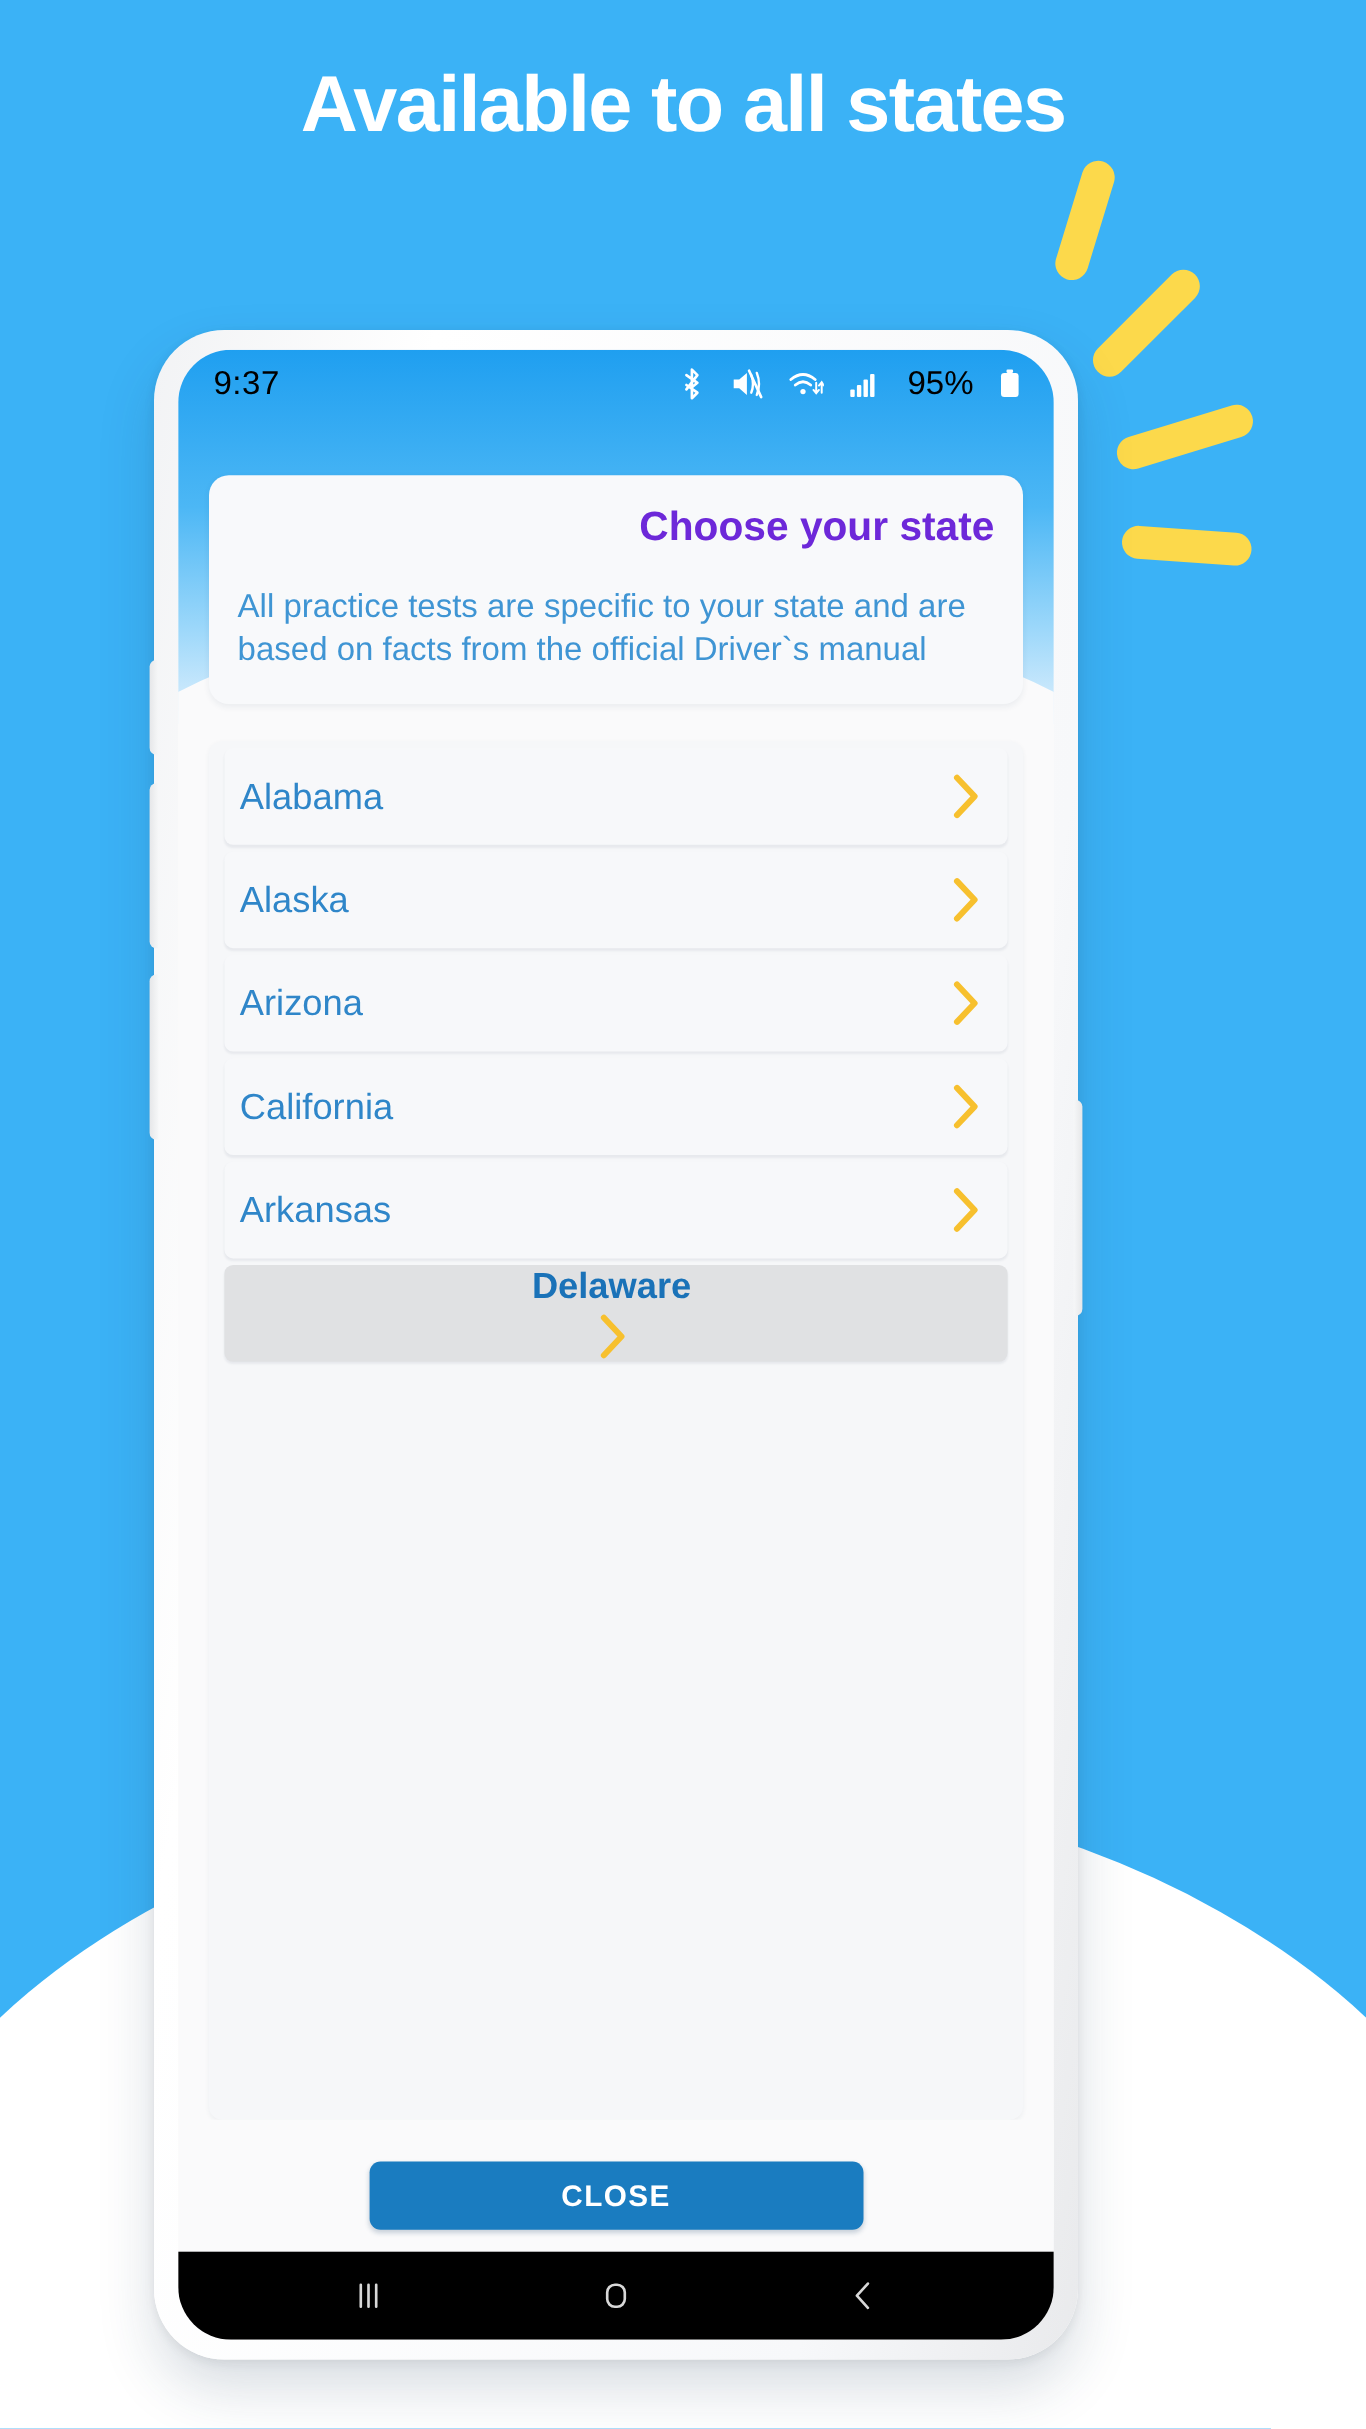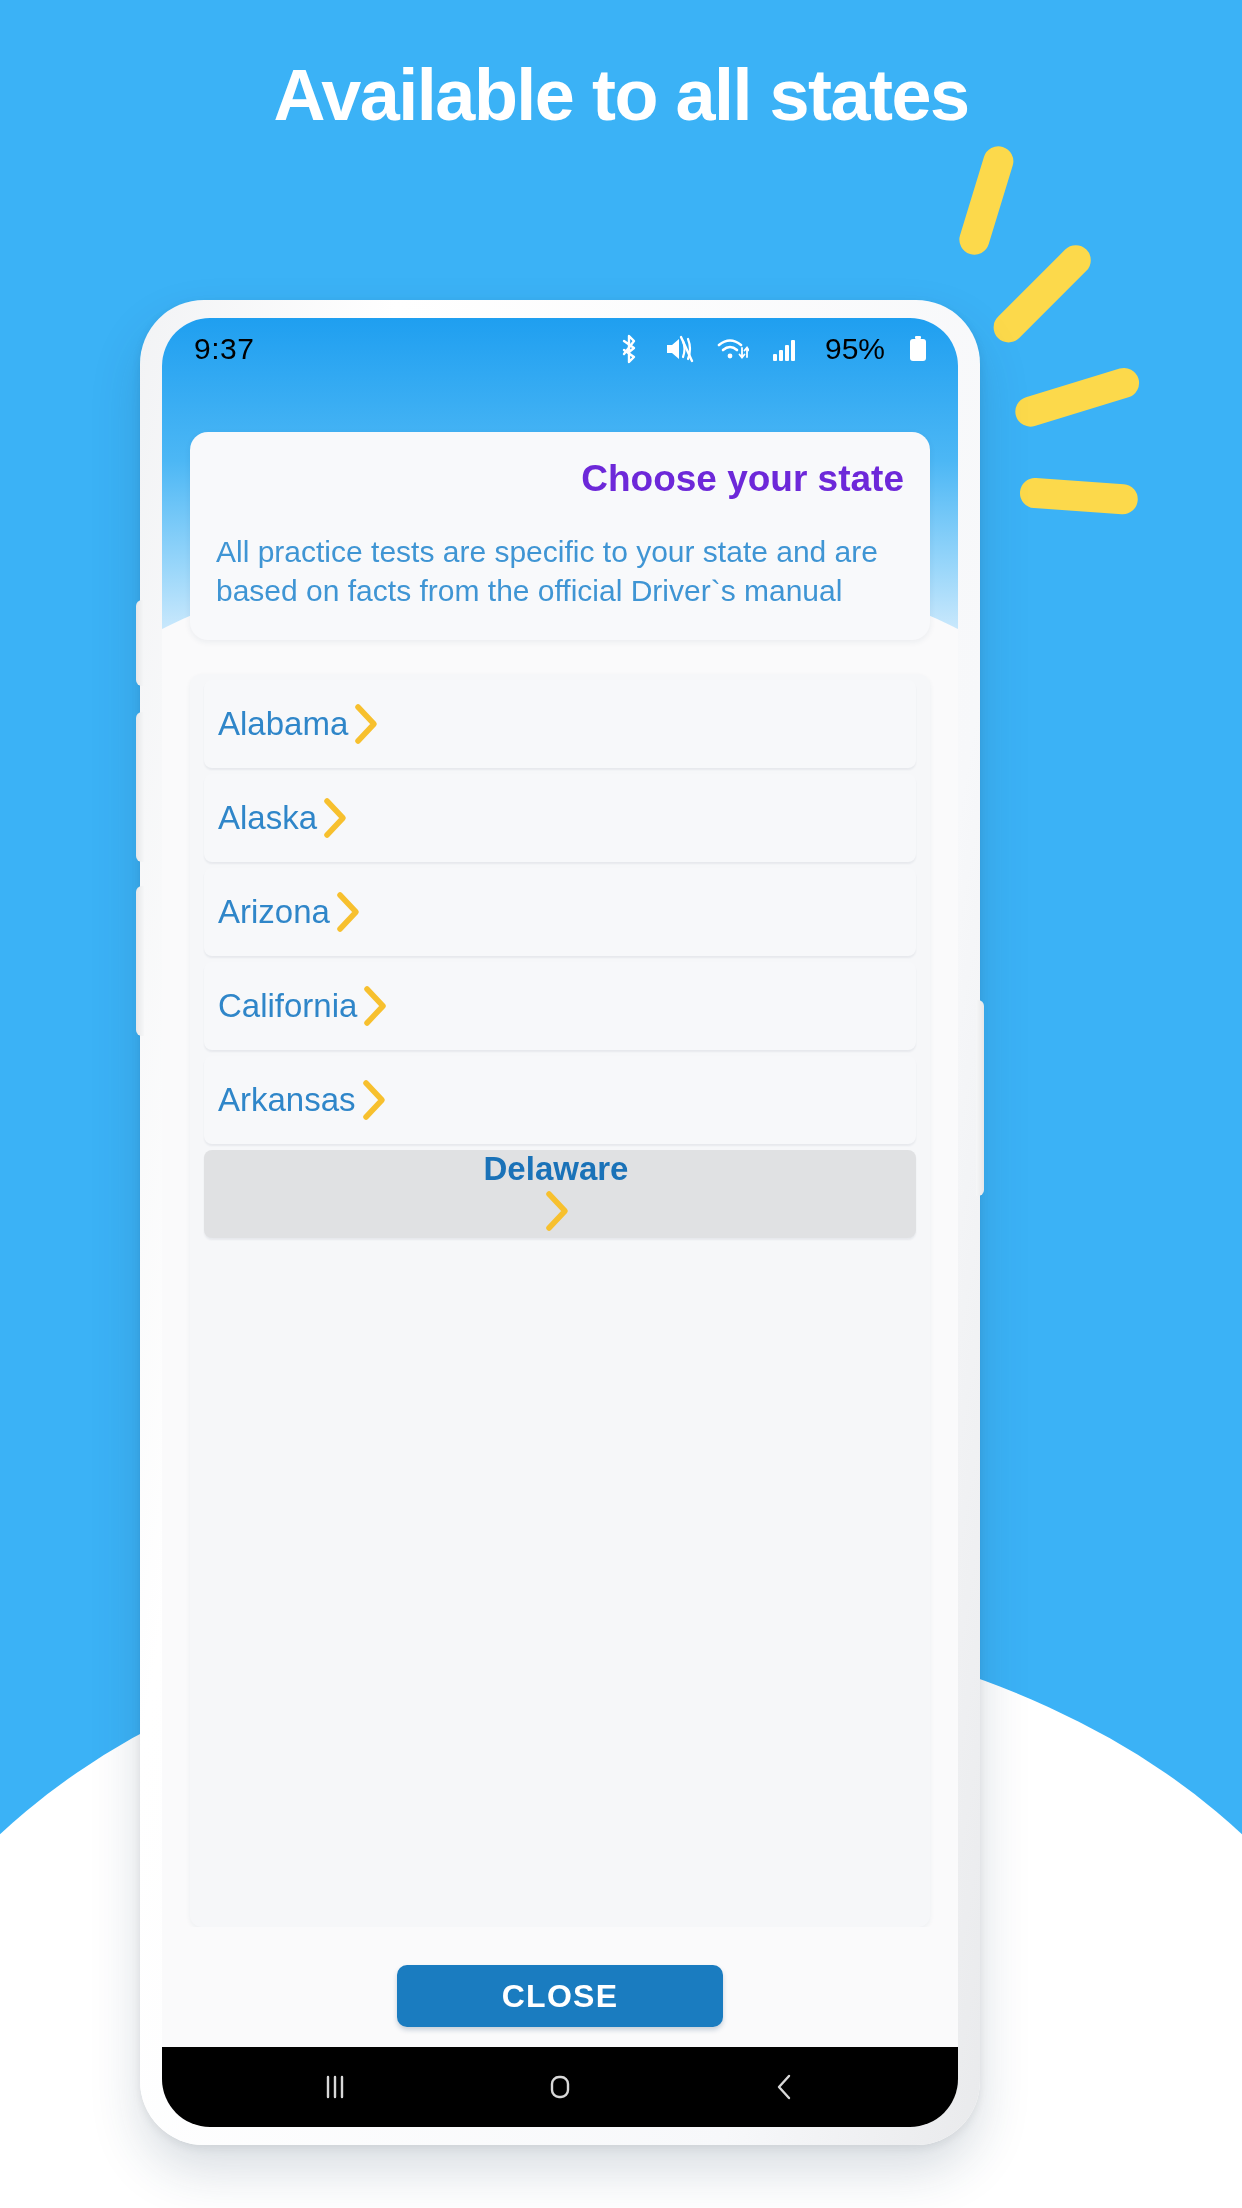--- a/index.html
+++ b/index.html
@@ -202,21 +202,21 @@
   }
 
   .state-row {
     background: #f7f8fa;
     border-radius: 8px;
     height: 88px;
     margin-bottom: 6px;
     padding: 0 22px 0 14px;
     display: flex;
     align-items: center;
-    justify-content: flex-start;
+    justify-content: space-between;
     box-shadow: 0 2px 2px rgba(40,60,90,0.07);
   }
   .state-row:last-child { margin-bottom: 0; }
 
   .state-row.selected {
     background: #e0e1e3;
     flex-direction: column;
   }
   .state-name {
     color: #2f86c9;
@@ -234,28 +234,28 @@
   .close-wrap {
     position: relative;
     z-index: 3;
     flex: 0 0 auto;
     padding: 38px 28px 0 28px;
     display: flex;
     justify-content: center;
     background: #fafafb;
   }
   .close-btn {
-    width: 326px;
+    width: 449px;
     height: 62px;
     background: #1a7cc0;
     border: none;
     border-radius: 10px;
     color: #ffffff;
     font-family: "Liberation Sans", sans-serif;
-    font-size: 32px;
+    font-size: 27px;
     font-weight: bold;
     letter-spacing: 1.3px;
     box-shadow: 0 3px 5px rgba(20,60,100,0.22);
     cursor: pointer;
   }
 
   
   .nav-bar {
     position: relative;
     z-index: 3;

